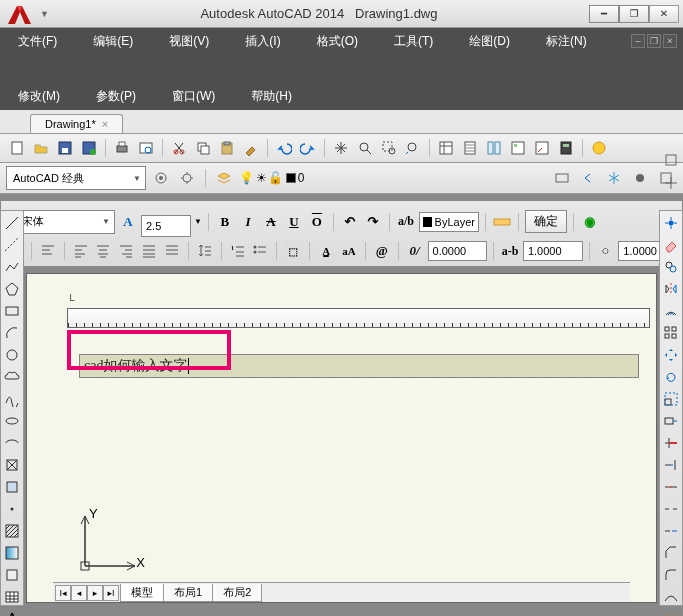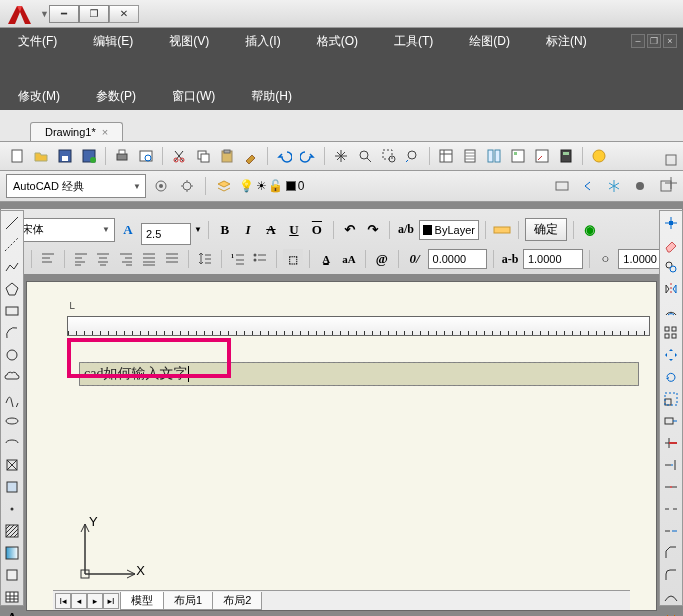--- a/index.html
+++ b/index.html
@@ -10,21 +10,21 @@
 .titlebar .title { flex:1; text-align:center; color:#333; font-size:13px; }
 .winbtns { display:flex; gap:0; }
 .winbtn { width:30px; height:18px; border:1px solid #888; background:linear-gradient(#fff,#ddd); display:flex; align-items:center; justify-content:center; font-size:10px; color:#333; }
 .winbtn.close { border-color:#999; }
 
 .menubar { background:#4e4e4e; color:#fff; padding:2px 8px; display:flex; flex-wrap:wrap; gap:16px; position:relative; }
 .menuitem { padding:3px 10px; cursor:pointer; font-size:12px; }
 .docwin { position:absolute; right:6px; top:6px; display:flex; gap:2px; }
 .docbtn { width:14px; height:14px; background:#555; border:1px solid #777; display:flex; align-items:center; justify-content:center; color:#ccc; font-size:9px; }
 
-.tabbar { background:#e8e8e8; height:32px; display:flex; align-items:flex-end; padding:0 30px; border-bottom:1px solid #999; }
+.tabbar { background:#e8e8e8; height:24px; display:flex; align-items:flex-end; padding:0 30px; border-bottom:1px solid #999; }
 .tab { background:#f5f5f5; border:1px solid #999; border-bottom:none; padding:3px 14px; font-size:11px; border-radius:3px 3px 0 0; display:flex; align-items:center; gap:6px; }
 .tab .x { color:#888; font-size:11px; }
 
 .toolbar { background:linear-gradient(#f3f3f3,#e2e2e2); border-bottom:1px solid #999; padding:3px 6px; display:flex; align-items:center; gap:2px; flex-wrap:wrap; }
 .tbtn { width:22px; height:22px; border:1px solid transparent; display:flex; align-items:center; justify-content:center; cursor:pointer; border-radius:2px; }
 .sep { width:1px; height:18px; background:#bbb; margin:0 3px; }
 
 .droprow { background:linear-gradient(#f0f0f0,#e0e0e0); border-bottom:1px solid #999; padding:3px 6px; display:flex; align-items:center; gap:4px; }
 .dropdown { height:24px; border:1px solid #888; background:#fff; padding:0 18px 0 6px; font-size:11px; position:relative; display:flex; align-items:center; }
 .dropdown::after { content:"▼"; position:absolute; right:4px; font-size:8px; color:#555; }
@@ -69,20 +69,23 @@
 <body>
 
 <div class="titlebar">
   <span class="logo">
     <svg viewBox="0 0 32 24">
         <path d="M4 22 L13 4 L18 4 L27 22 L21 22 L16 10 L11 22 Z" fill="#b11"></path>
         <path d="M13 4 L18 4 L16 10 Z" fill="#e44"></path>
       </svg>
   </span>
   <span style="font-size:9px;color:#666;">▼</span>
+  <div class="title">
+    <span>Autodesk AutoCAD 2014</span>&nbsp;&nbsp;&nbsp;<span>Drawing1.dwg</span>
+  </div>
   <div class="winbtns">
     <div class="winbtn">━</div>
     <div class="winbtn">❐</div>
     <div class="winbtn close">✕</div>
   </div>
 </div>
 
 <div class="menubar">
   <div class="menuitem">文件(F)</div>
   <div class="menuitem">编辑(E)</div>

